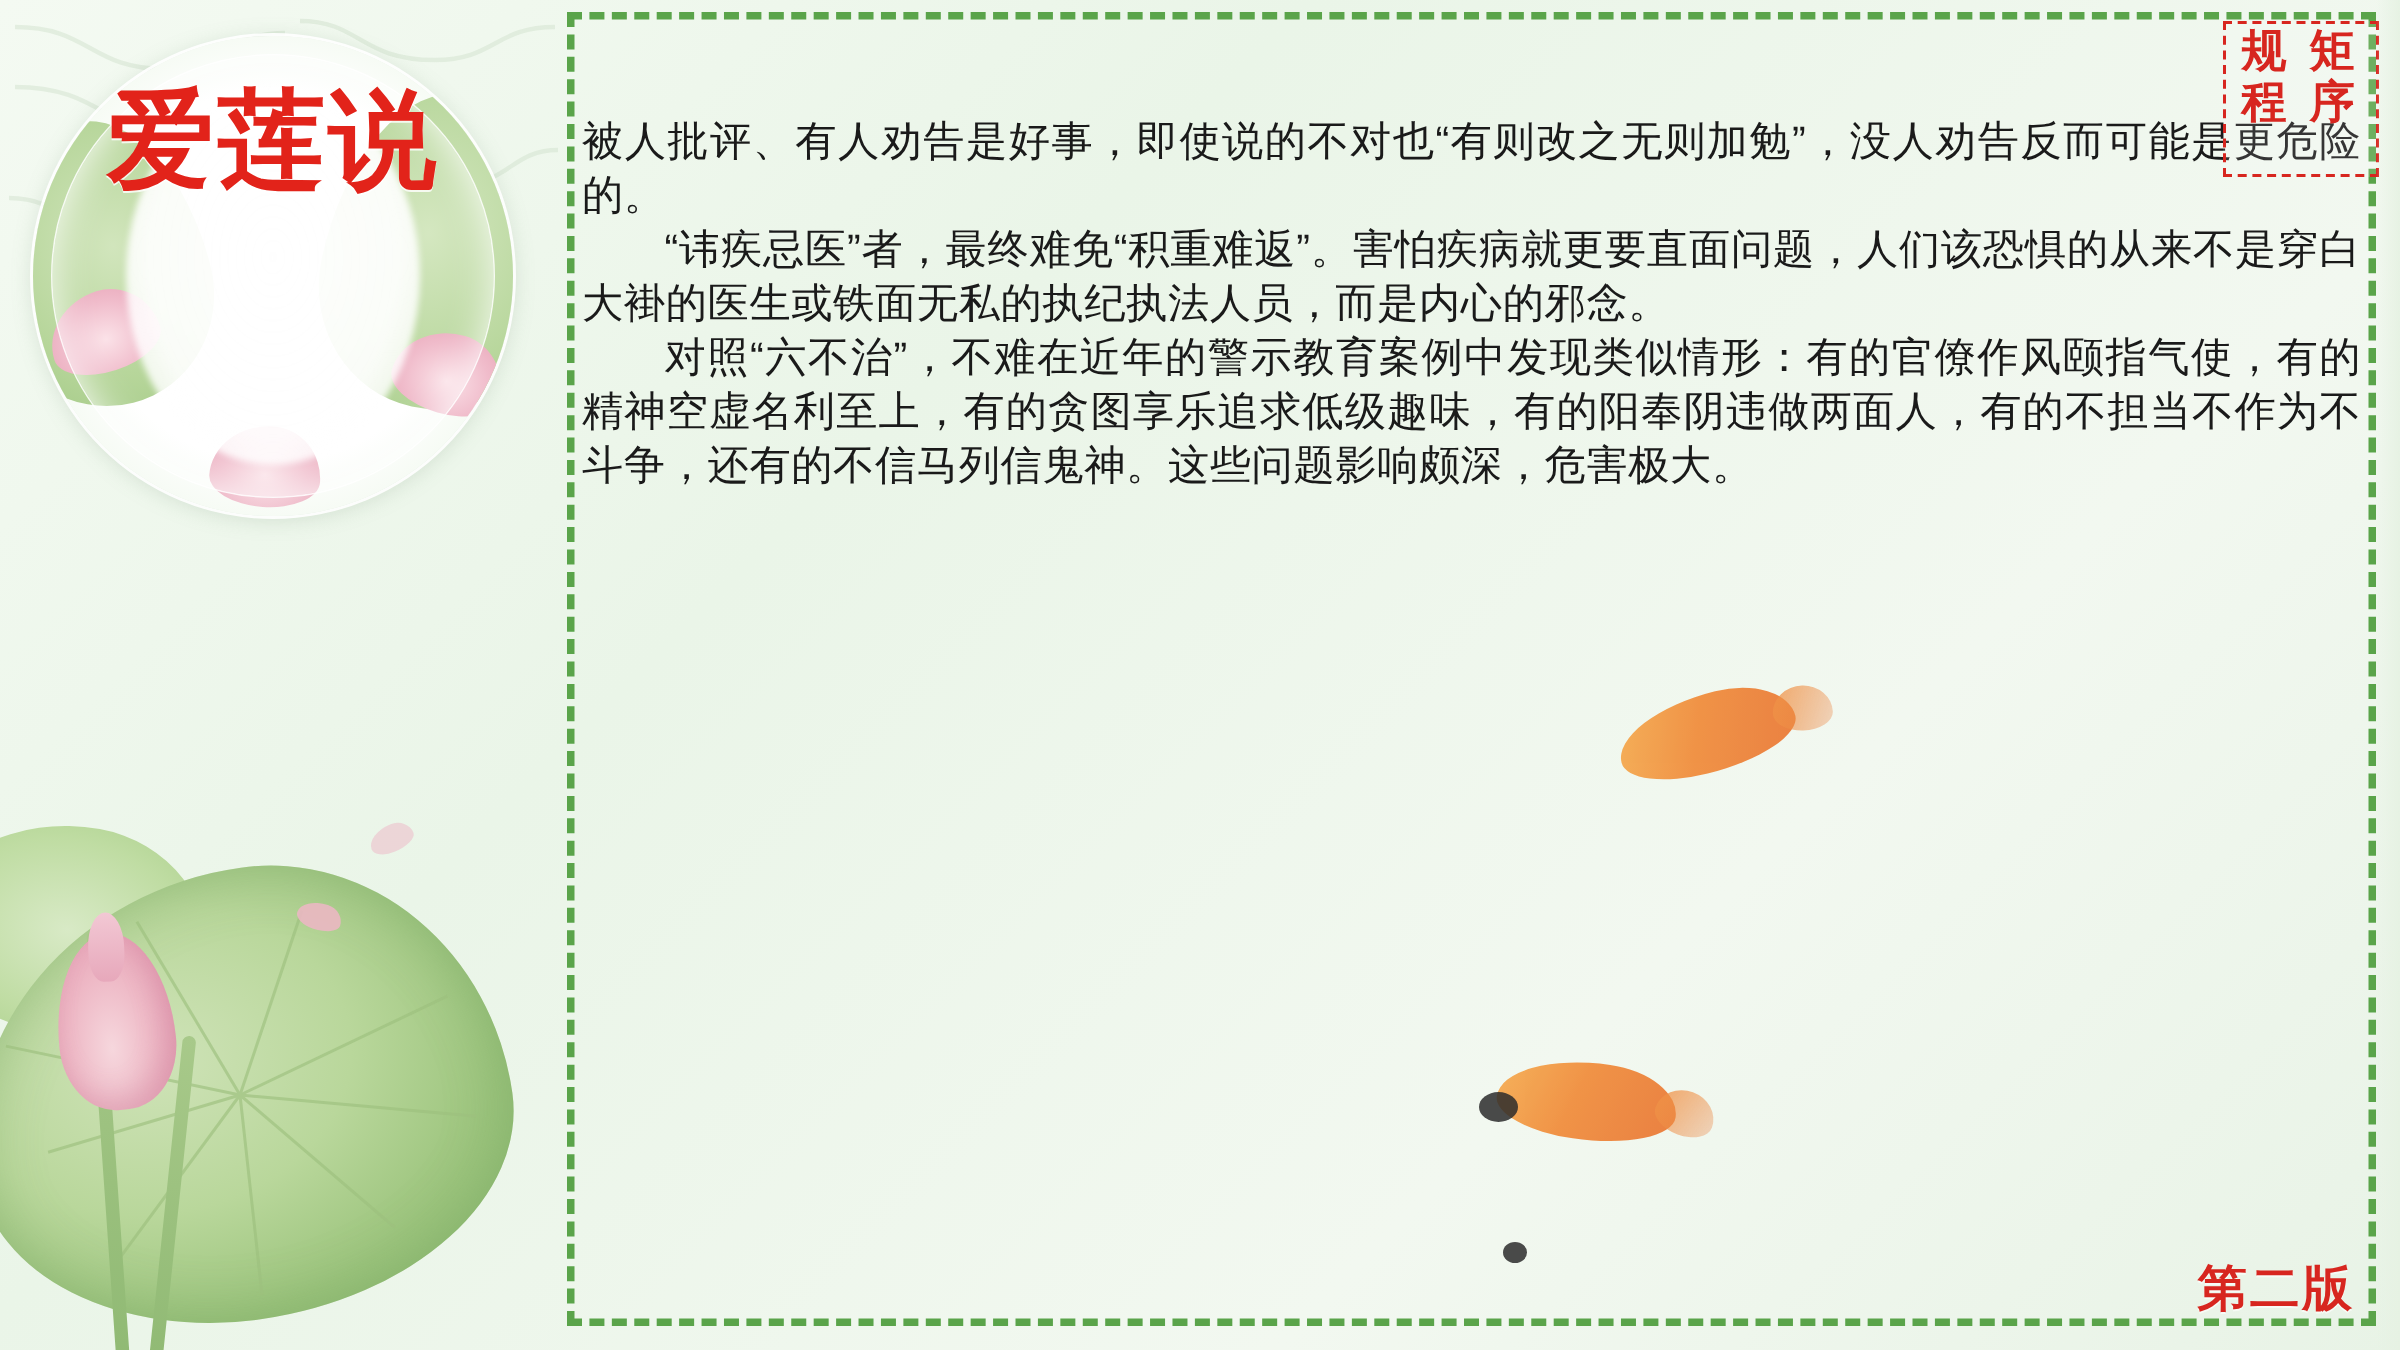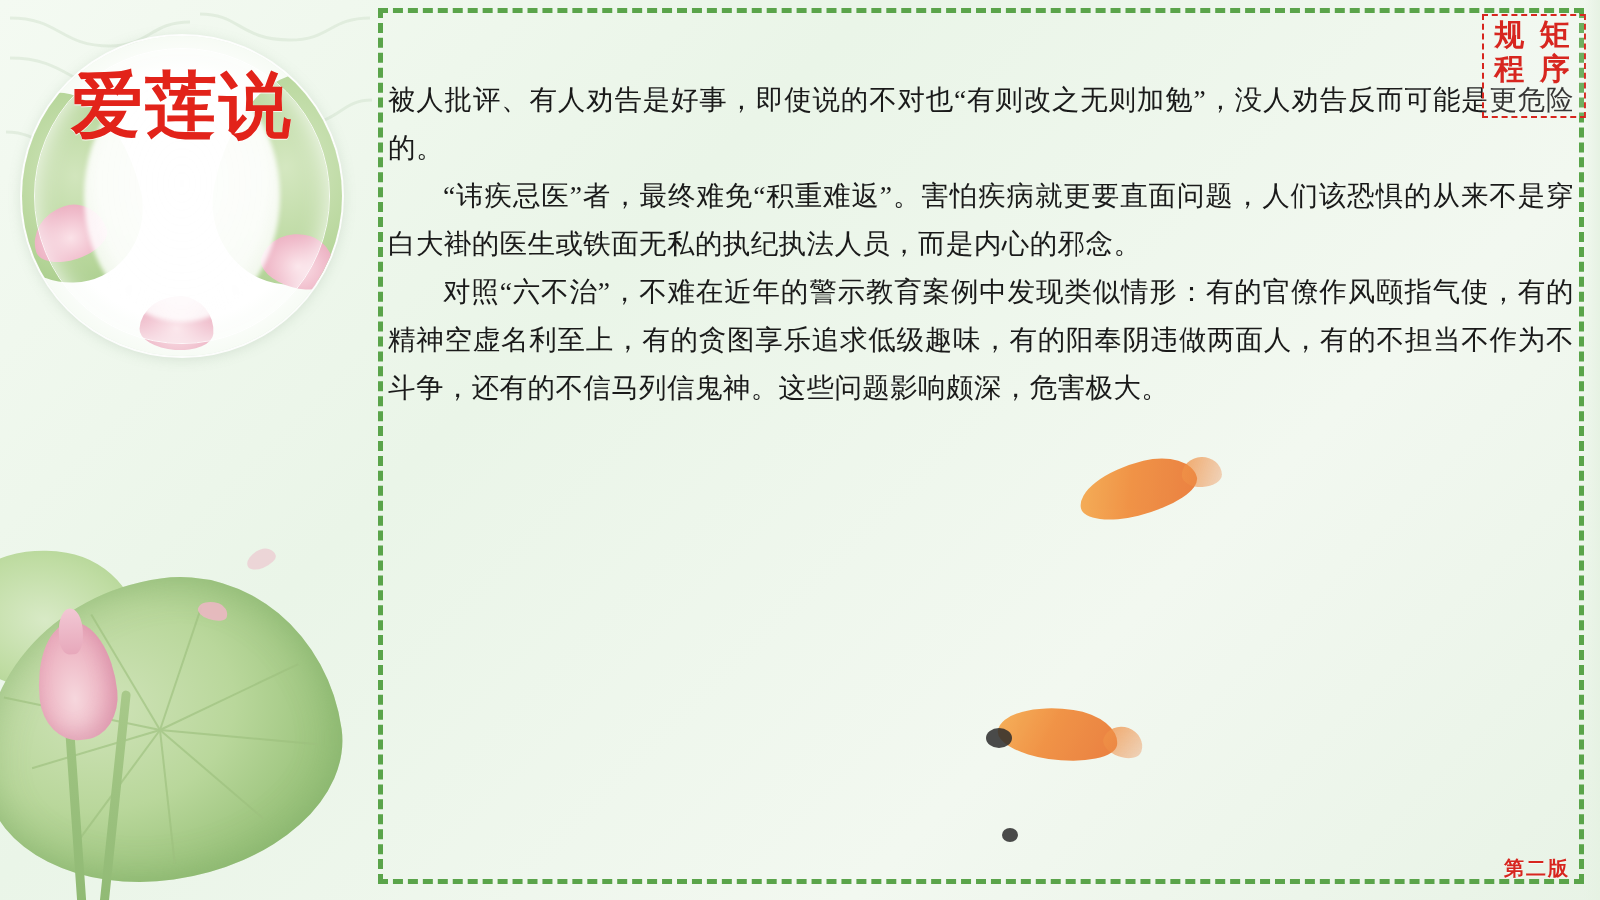--- a/index.html
+++ b/index.html
@@ -112,21 +112,21 @@
     width: 30px;
     height: 18px;
     background: rgba(238,182,198,.85);
     border-radius: 60% 40% 55% 45% / 60% 60% 40% 40%;
   }
 
   
   .medallion {
     position: absolute;
     left: 22px;
-    top: 36px;
+    top: 24px;
     width: 320px;
     height: 320px;
     border-radius: 50%;
     background:
       radial-gradient(circle at 50% 50%, #ffffff 0%, #ffffff 55%, #f6fbf4 72%, #eaf4e6 100%);
     box-shadow: 0 0 0 2px rgba(255,255,255,.9), 0 2px 14px rgba(120,150,120,.25);
     overflow: hidden;
   }
   .med-deco {
     position: absolute;
@@ -234,23 +234,23 @@
   .dot-1 { left: 608px; top: 720px; width: 26px; height: 20px; }
   .dot-2 { left: 624px; top: 820px; width: 16px; height: 14px; }
 
   
   .article-text {
     position: absolute;
     left: 388px;
     top: 76px;
     width: 1186px;
     color: #1a1a1a;
-    font-family: Liberation Serif, serif;
+    font-family: Liberation Sans, sans-serif;
     font-size: 27.5px;
-    line-height: 48px;
+    line-height: 36px;
     letter-spacing: .4px;
     text-align: justify;
   }
   .article-text p {
     margin: 0;
   }
   .indent-2 { text-indent: 2em; }
 
   
   .seal {
@@ -275,21 +275,21 @@
   .seal span { display: block; }
 
   
   .page-badge {
     position: absolute;
     right: 30px;
     bottom: 18px;
     color: #d7261f;
     font-family: "Liberation Serif", serif;
     font-weight: bold;
-    font-size: 20px;
+    font-size: 33px;
     letter-spacing: 2px;
     text-shadow: 0 1px 0 rgba(255,255,255,.6);
   }
 
   
   .right-edge {
     position: absolute;
     right: 0;
     top: 0;
     width: 16px;

